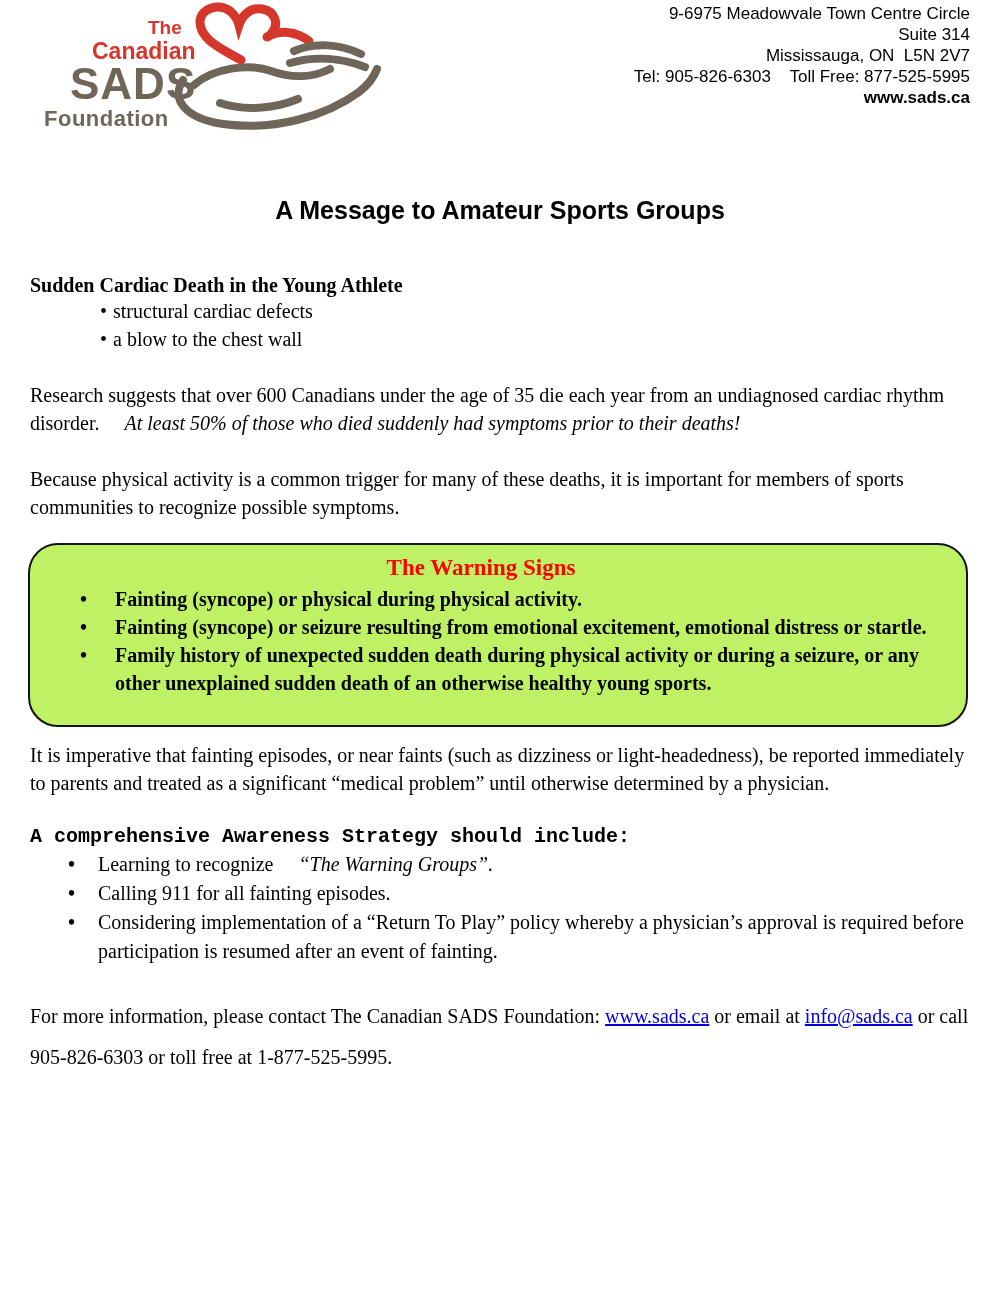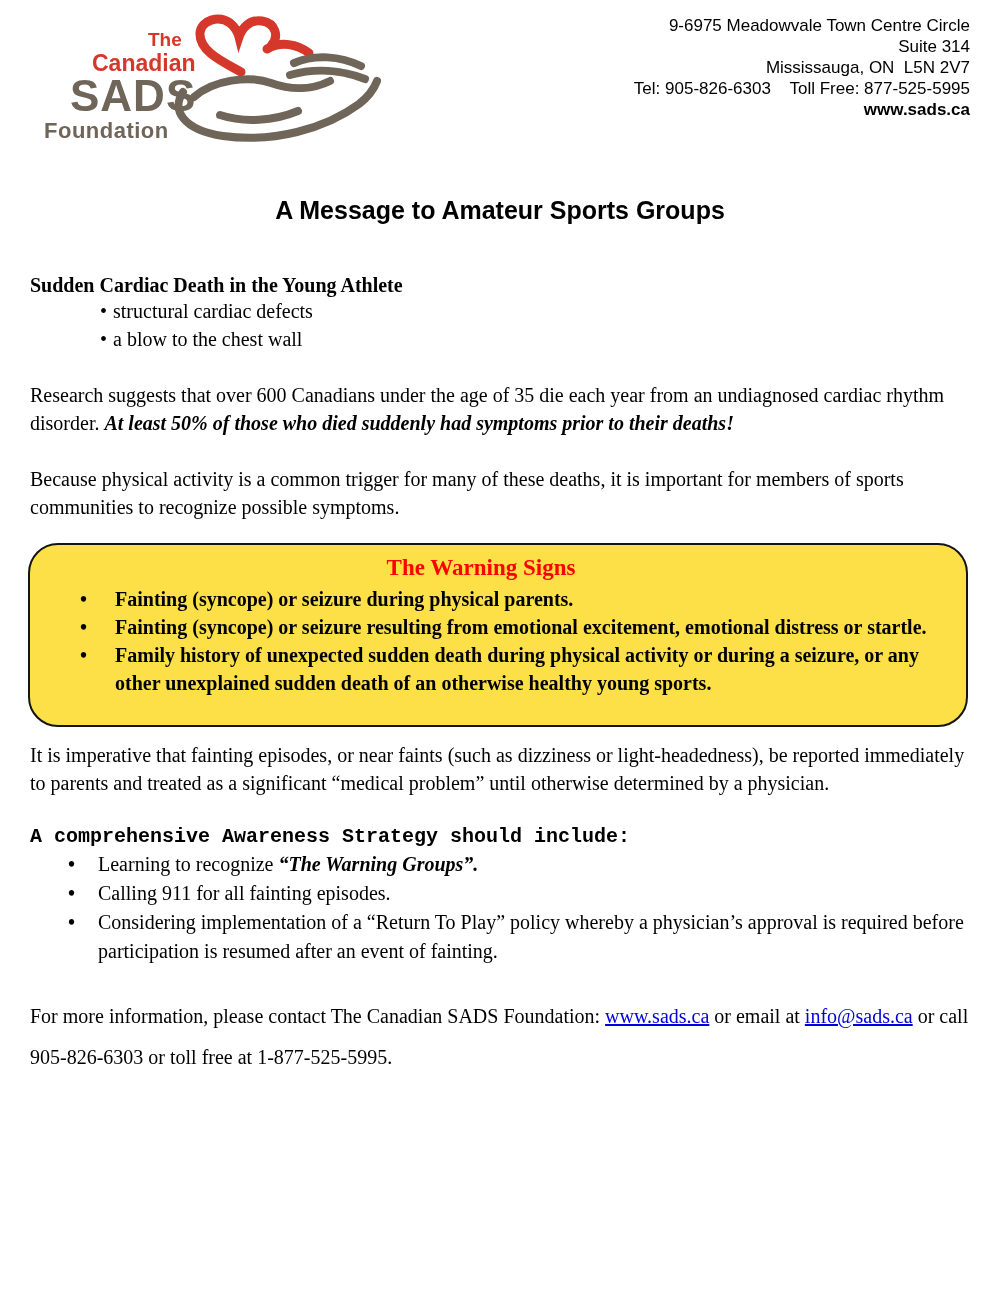--- a/index.html
+++ b/index.html
@@ -5,21 +5,21 @@
   * { margin:0; padding:0; box-sizing:border-box; }
   html,body { background:#ffffff; }
   body {
     width:1000px; height:1313px;
     font-family:"Liberation Serif", serif;
     color:#000; overflow:hidden; position:relative;
   }
   .page { padding:0 30px; }
 
   
-  .header { display:flex; justify-content:space-between; align-items:flex-start; padding-top:12px; height:140px; }
+  .header { display:flex; justify-content:space-between; align-items:flex-start; height:140px; }
   .logo { position:relative; width:360px; height:128px; }
   .logo-word { position:absolute; font-family:"Liberation Sans", sans-serif; font-weight:bold; line-height:1; }
   .logo-the      { left:118px; top:18px;  font-size:19px; }
   .logo-canadian { left:62px;  top:40px;  font-size:23px; }
   .logo-sads     { left:40px;  top:62px;  font-size:44px; letter-spacing:1px; }
   .logo-foundation { left:14px; top:108px; font-size:22px; letter-spacing:.5px; }
   .logo-art { position:absolute; left:133px; top:0; }
 
   .address {
     font-family:"Liberation Sans", sans-serif;
@@ -29,21 +29,21 @@
 
   
   .doc-title {
     margin-top:56px; text-align:center;
     font-family:"Liberation Sans", sans-serif;
     font-size:25px; font-weight:bold;
   }
   .subheading { margin-top:49px; font-size:20px; font-weight:bold; }
   p.body { margin-top:22px; font-size:20px; line-height:28px; }
   p.body.gap { margin-top:28px; }
-  .emph { font-weight:bold; font-style:italic; }
+  .emph { font-weight:normal; font-style:italic;margin-left:20px; }
 
   ul.causes { list-style:none; font-size:20px; line-height:28px; }
   ul.causes li { padding-left:83px; position:relative; }
   ul.causes li::before { content:"\2022"; position:absolute; left:70px; }
 
   
   .warning-box {
     margin-top:22px; margin-left:-2px;
     width:940px; border:2px solid #141414; border-radius:30px;
     padding:10px 34px 28px 0;
@@ -106,24 +106,24 @@
 
   <ul class="causes">
     <li>structural cardiac defects</li>
     <li>a blow to the chest wall</li>
   </ul>
 
   <p class="body gap"><span>Research suggests that over 600 Canadians under the age of 35 die each year from an undiagnosed cardiac rhythm disorder. </span><span class="emph">At least 50% of those who died suddenly had symptoms prior to their deaths!</span></p>
 
   <p class="body gap">Because physical activity is a common trigger for many of these deaths, it is important for members of sports communities to recognize possible symptoms.</p>
 
-  <div class="warning-box" style="background:#fde047">
+  <div class="warning-box" style="background:#bef264">
     <div class="warning-title" style="color:#ff0000">The Warning Signs</div>
     <ul class="warn-list">
-      <li>Fainting (syncope) or seizure during physical parents.</li>
+      <li>Fainting (syncope) or physical during physical activity.</li>
       <li>Fainting (syncope) or seizure resulting from emotional excitement, emotional distress or startle.</li>
       <li>Family history of unexpected sudden death during physical activity or during a seizure, or any other unexplained sudden death of an otherwise healthy young sports.</li>
     </ul>
   </div>
 
   <p class="body" style="margin-top:14px">It is imperative that fainting episodes, or near faints (such as dizziness or light-headedness), be reported immediately to parents and treated as a significant “medical problem” until otherwise determined by a physician.</p>
 
   <h3 class="strategy-heading">A comprehensive Awareness Strategy should include:</h3>
   <ul class="strategy">
     <li><span>Learning to recognize </span><span class="emph">“The Warning Groups”.</span></li>

